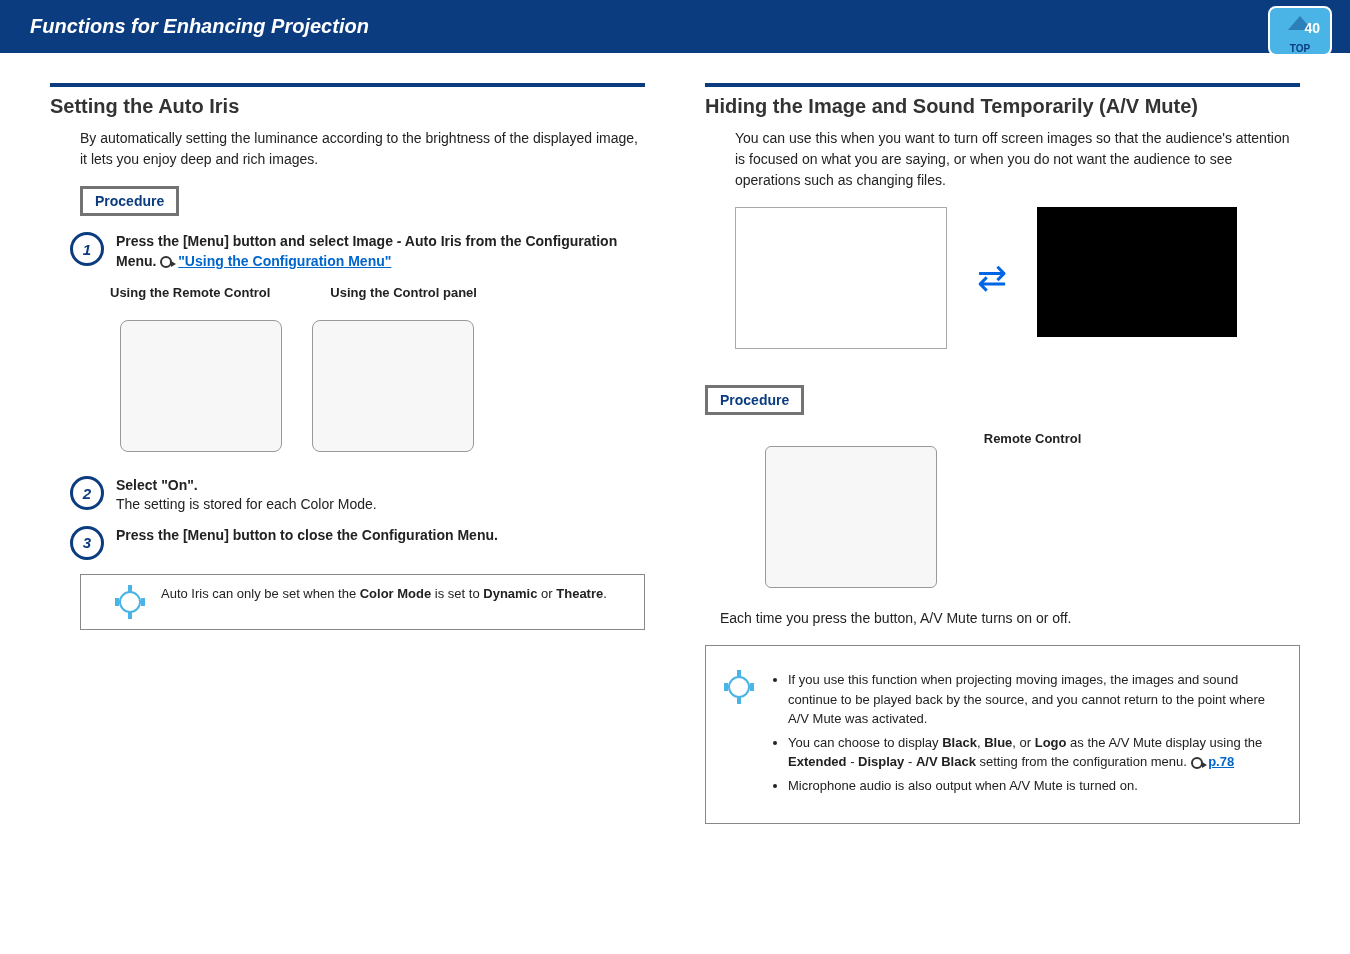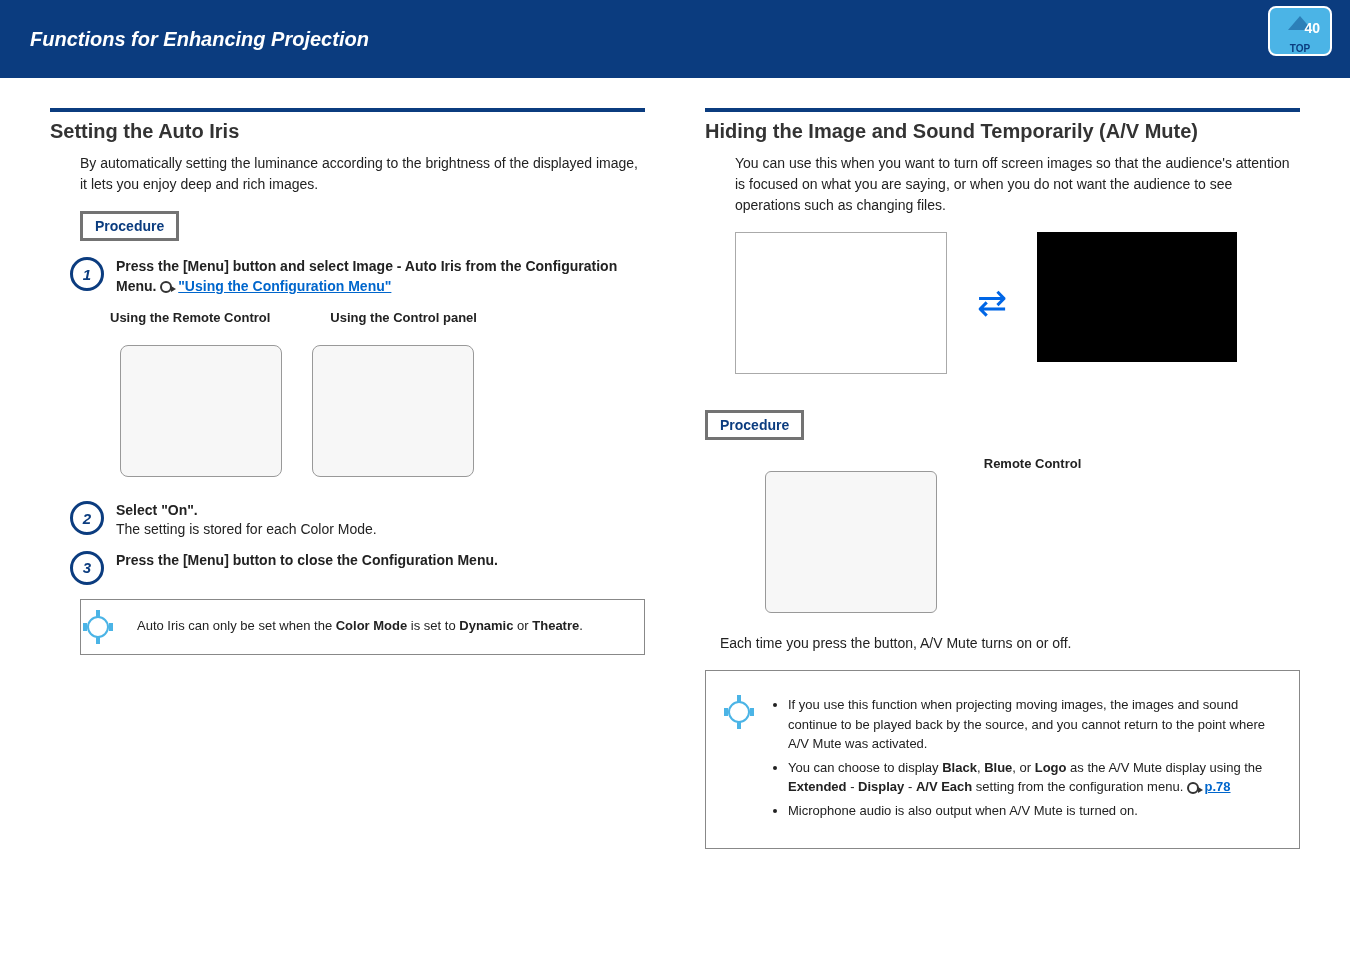--- a/index.html
+++ b/index.html
@@ -1,37 +1,37 @@
 <!DOCTYPE html>
 <html><head>
 <meta charset="utf-8">
 <style>
 body { margin: 0; padding: 0; font-family: Verdana, Arial, sans-serif; font-size: 13px; color: #222; background: #fff; width: 1350px; }
-.header-bar { background: #0b3c7f; color: #fff; height: 78px; display: flex; align-items: center; padding: 0 30px; position: relative; }
+.header-bar { background: #0b3c7f; color: #fff; height: 53px; display: flex; align-items: center; padding: 0 30px; position: relative; }
 .header-title { font-size: 20px; font-weight: bold; font-style: italic; }
 .header-badge { position: absolute; right: 18px; top: 6px; width: 60px; height: 46px; background: #4bb4e6; border: 2px solid #fff; border-radius: 8px; display: flex; align-items: flex-end; justify-content: center; font-size: 10px; color: #0b3c7f; font-weight: bold; }
 .header-badge::before { content: ""; position: absolute; top: 8px; left: 50%; transform: translateX(-50%); width: 0; height: 0; border-left: 12px solid transparent; border-right: 12px solid transparent; border-bottom: 14px solid #2c7fb8; }
 .page-no { position: absolute; right: 30px; top: 20px; font-size: 14px; font-weight: bold; }
 .page-body { display: flex; padding: 30px 50px; gap: 60px; }
 .col { flex: 1; min-width: 0; }
 .sep { height: 4px; background: #0b3c7f; margin-bottom: 8px; }
 .sec-title { font-size: 20px; font-weight: bold; color: #333; margin-bottom: 10px; }
 .body-text { font-size: 14px; line-height: 1.5; color: #222; padding-left: 30px; }
 .proc-box { display: inline-block; border: 3px solid #737373; padding: 4px 12px; color: #0b3c7f; font-size: 14px; font-weight: bold; margin: 16px 0 16px 30px; }
 .step-row { display: flex; align-items: flex-start; gap: 12px; margin-bottom: 14px; margin-left: 20px; }
 .circ-num { width: 28px; height: 28px; border: 3px solid #0b3c7f; border-radius: 50%; display: flex; align-items: center; justify-content: center; font-style: italic; font-weight: bold; font-size: 15px; color: #0b3c7f; flex-shrink: 0; }
 .step-body { flex: 1; }
 .step-bold { font-weight: bold; font-size: 14px; line-height: 1.4; }
 .link { color: #0066cc; font-weight: bold; }
 .hand-eye { display: inline-flex; width: 8px; height: 8px; border-radius: 50%; border: 2px solid #333; margin-right: 2px; vertical-align: middle; position: relative; }
 .hand-eye::after{content:"";position:absolute;right:-6px;top:3px;border-left:5px solid #333;border-top:3px solid transparent;border-bottom:3px solid transparent;}
 .img-caps { display: flex; gap: 60px; margin: 14px 0 20px 60px; font-size: 13px; font-weight: bold; }
 .img-placeholder { width: 160px; height: 130px; background: #f7f7f7; border: 1px solid #999; border-radius: 8px; display: inline-block; }
 .img-row { display: flex; gap: 30px; margin-left: 70px; }
-.tip-box { border: 1px solid #888; display: flex; gap: 22px; padding: 10px 0; margin-left: 30px; align-items: center; }
+.tip-box { border: 1px solid #888; display: flex; gap: 14px; padding: 10px 32px; margin-left: 30px; align-items: flex-start; }
 .tip-icon { width: 34px; height: 34px; flex-shrink: 0; position: relative; }
 .tip-icon::before{content:"";position:absolute;inset:6px;border:2px solid #4bb4e6;border-radius:50%;}
 .tip-icon::after{content:"";position:absolute;top:0;left:15px;width:4px;height:8px;background:#4bb4e6;box-shadow:0 26px #4bb4e6, -13px 13px #4bb4e6, 13px 13px #4bb4e6;}
 .tip-text { font-size: 13px; line-height: 1.45; }
 .avmute-header { display:flex; gap:30px; margin-left:30px; margin-bottom:20px;}
 .avmute-box1{ width:210px;height:140px;background:#fff;border:1px solid #aaa;}
 .avmute-box2{ width:200px;height:130px;background:#000;}
 .arrow-blue{ color:#0066e6; font-size:36px; align-self:center;}
 .remote-cap{ text-align:center; margin-left:60px; font-weight:bold; font-size:13px; margin-bottom:0;}
 .remote-img{ width:170px;height:140px;background:#f7f7f7;border:1px solid #999;border-radius:6px;margin-left:60px;margin-bottom:20px;}
@@ -119,21 +119,21 @@
     <div class="remote-cap">Remote Control</div>
     <div class="remote-img"></div>
 
     <div class="body-p">Each time you press the button, A/V Mute turns on or off.</div>
 
     <div class="notes-box">
       <div class="tip-icon"></div>
       <ul class="notes-ul">
         <li>If you use this function when projecting moving images, the images and sound continue to be played back by the source, and you cannot return to the point where A/V Mute was activated.</li>
         <li>
-          <span>You can choose to display </span><b>Black</b><span>, </span><b>Blue</b><span>, or </span><b>Logo</b><span> as the A/V Mute display using the </span><b>Extended</b><span> - </span><b>Display</b><span> - </span><b>A/V Each</b><span> setting from the configuration menu. </span>
+          <span>You can choose to display </span><b>Black</b><span>, </span><b>Blue</b><span>, or </span><b>Logo</b><span> as the A/V Mute display using the </span><b>Extended</b><span> - </span><b>Display</b><span> - </span><b>A/V Black</b><span> setting from the configuration menu. </span>
           <span class="hand-eye"></span>
           <a href="#" class="link">p.78</a>
         </li>
         <li>Microphone audio is also output when A/V Mute is turned on.</li>
       </ul>
     </div>
   </div>
 </div>
 
 </body></html>

